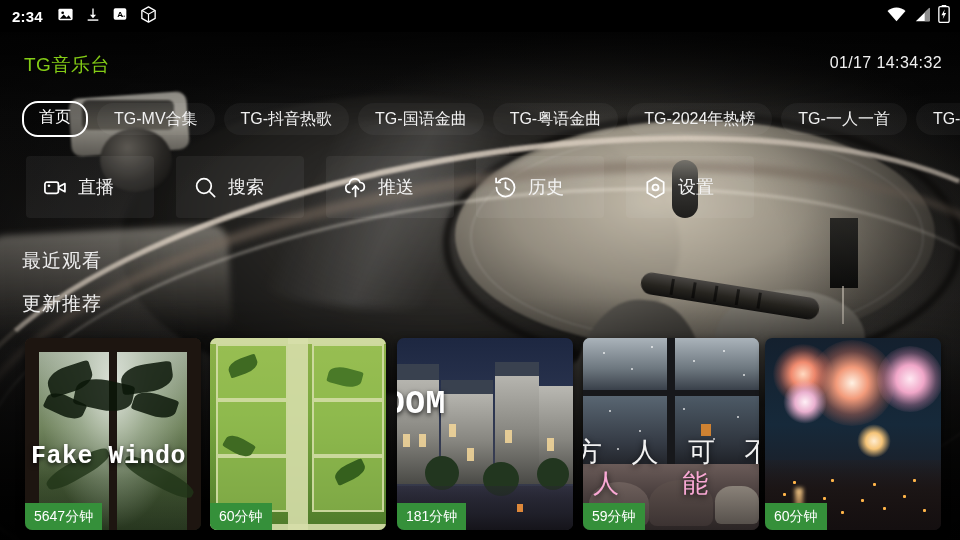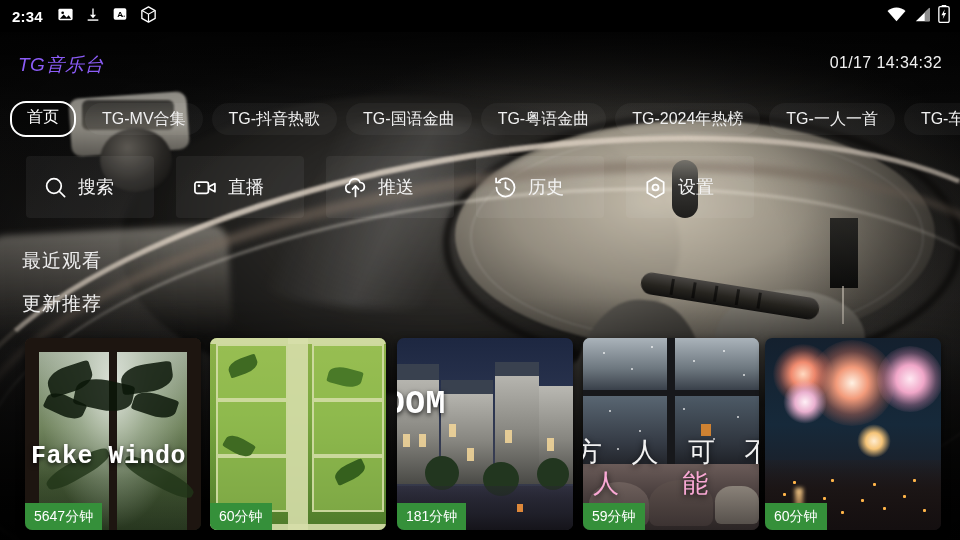--- a/index.html
+++ b/index.html
@@ -77,26 +77,26 @@
 
   
   .statusbar{position:absolute;left:0;top:0;width:960px;height:32px;background:#000;z-index:40;
     display:flex;align-items:center;}
   .sb-time{font-size:15px;font-weight:700;color:#fff;margin-left:12px;letter-spacing:.2px;text-align:right;}
   .sb-icons{display:flex;align-items:center;gap:11px;margin-left:14px;}
   .sb-right{margin-left:auto;display:flex;align-items:center;gap:7px;margin-right:10px;}
 
   
   .header{position:absolute;left:0;top:52px;width:960px;height:44px;z-index:30;}
-  .app-title{position:absolute;left:18px;top:0;font-size:19px;color:#8b5cf6;letter-spacing:.5px;font-style:italic;}
+  .app-title{position:absolute;left:24px;top:0;font-size:19px;color:#84cc16;letter-spacing:.5px;}
   .clock{position:absolute;right:18px;top:2px;font-size:16px;color:#f0f0f0;letter-spacing:.4px;}
 
   
   .tabs{position:absolute;left:0;top:99px;width:960px;height:40px;z-index:30;
-    display:flex;align-items:center;gap:0;overflow:hidden;padding-left:10px;box-sizing:border-box;}
+    display:flex;align-items:center;gap:0;overflow:hidden;padding-left:22px;box-sizing:border-box;}
   .tab{flex:0 0 auto;height:32px;line-height:32px;padding:0 17px;border-radius:16px;
     font-size:16px;color:#f0f0f0;white-space:nowrap;margin-right:9px;
     background:rgba(255,255,255,.045);}
   .tab.sel{border:2px solid #ffffff;background:rgba(0,0,0,.25);padding:0 15px;line-height:28px;color:#fff;}
 
   
   .quickmenu{position:absolute;left:26px;top:156px;width:920px;height:62px;z-index:30;display:flex;}
   .qm-item{position:relative;width:128px;height:62px;margin-right:22px;
     display:flex;align-items:center;border-radius:4px;background:rgba(255,255,255,.055);}
   .qm-icon{width:26px;height:26px;margin-left:16px;display:flex;align-items:center;justify-content:center;flex:0 0 auto;}
@@ -250,36 +250,36 @@
     <div class="tab">TG-2024年热榜</div>
     <div class="tab">TG-一人一首</div>
     <div class="tab">TG-车载D</div>
   </div>
 
   <div class="quickmenu">
 
     <div class="qm-item">
       <span class="qm-icon">
         <svg width="25" height="25" viewBox="0 0 26 26">
-            <circle cx="11.4" cy="11.4" r="7.6" fill="none" stroke="#fff" stroke-width="1.8"></circle>
-            <path d="M16.9 16.9l5.6 5.6" stroke="#fff" stroke-width="1.8" stroke-linecap="round"></path>
-          </svg>
-      </span>
-      <span class="qm-label">搜索</span>
+            <rect x="2" y="7.5" width="14" height="11.5" rx="2" fill="none" stroke="#fff" stroke-width="1.8"></rect>
+            <path d="M16.6 12.2l6.2-3.3v8.5l-6.2-3.3z" fill="none" stroke="#fff" stroke-width="1.8" stroke-linejoin="round"></path>
+            <circle cx="6.2" cy="11.2" r="1.4" fill="#fff"></circle>
+          </svg>
+      </span>
+      <span class="qm-label">直播</span>
     </div>
 
     <div class="qm-item">
       <span class="qm-icon">
         <svg width="25" height="25" viewBox="0 0 26 26">
-            <rect x="2" y="7.5" width="14" height="11.5" rx="2" fill="none" stroke="#fff" stroke-width="1.8"></rect>
-            <path d="M16.6 12.2l6.2-3.3v8.5l-6.2-3.3z" fill="none" stroke="#fff" stroke-width="1.8" stroke-linejoin="round"></path>
-            <circle cx="6.2" cy="11.2" r="1.4" fill="#fff"></circle>
-          </svg>
-      </span>
-      <span class="qm-label">直播</span>
+            <circle cx="11.4" cy="11.4" r="7.6" fill="none" stroke="#fff" stroke-width="1.8"></circle>
+            <path d="M16.9 16.9l5.6 5.6" stroke="#fff" stroke-width="1.8" stroke-linecap="round"></path>
+          </svg>
+      </span>
+      <span class="qm-label">搜索</span>
     </div>
 
 
     <div class="qm-item">
       <span class="qm-icon">
         <svg width="25" height="25" viewBox="0 0 26 26">
             <path d="M7.2 18.2A4.6 4.6 0 016.6 9.1a5.8 5.8 0 0111.2-1.3 4.4 4.4 0 01.9 8.7" fill="none" stroke="#fff" stroke-width="1.8" stroke-linecap="round"></path>
             <path d="M13 22.3V11.4m0 0l-3.1 3.2M13 11.4l3.1 3.2" fill="none" stroke="#fff" stroke-width="1.8" stroke-linecap="round" stroke-linejoin="round"></path>
           </svg>
       </span>

